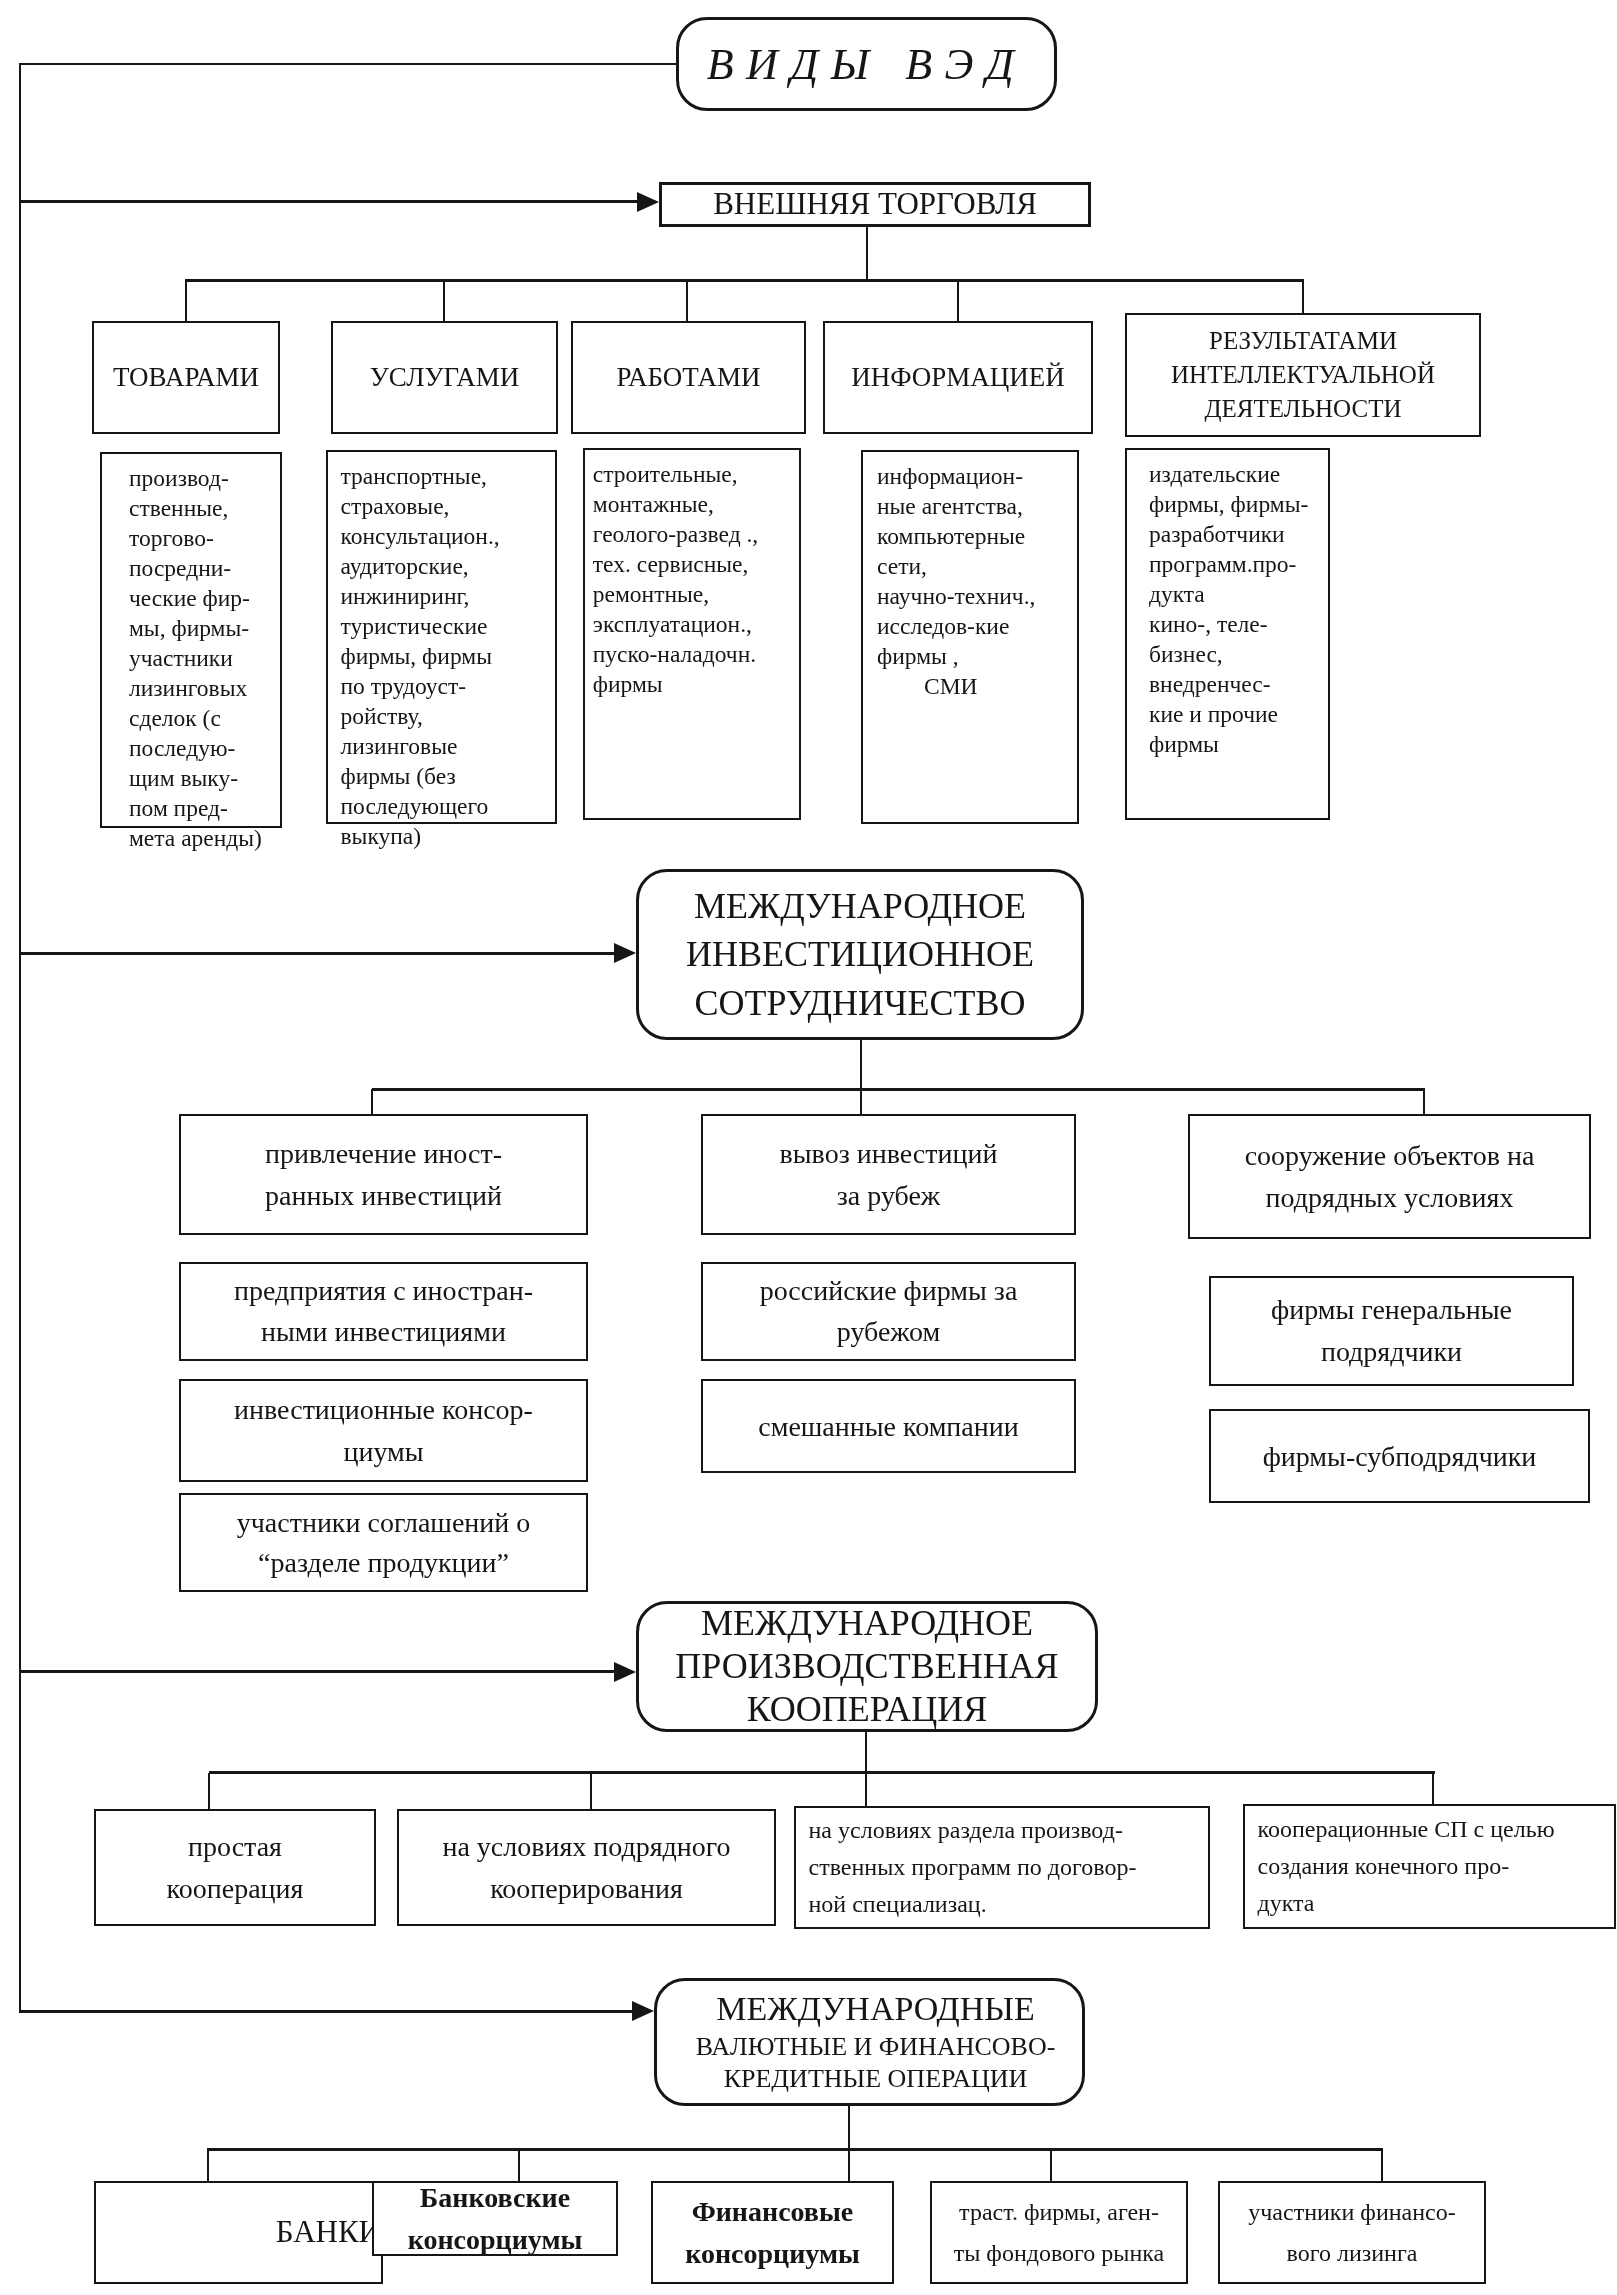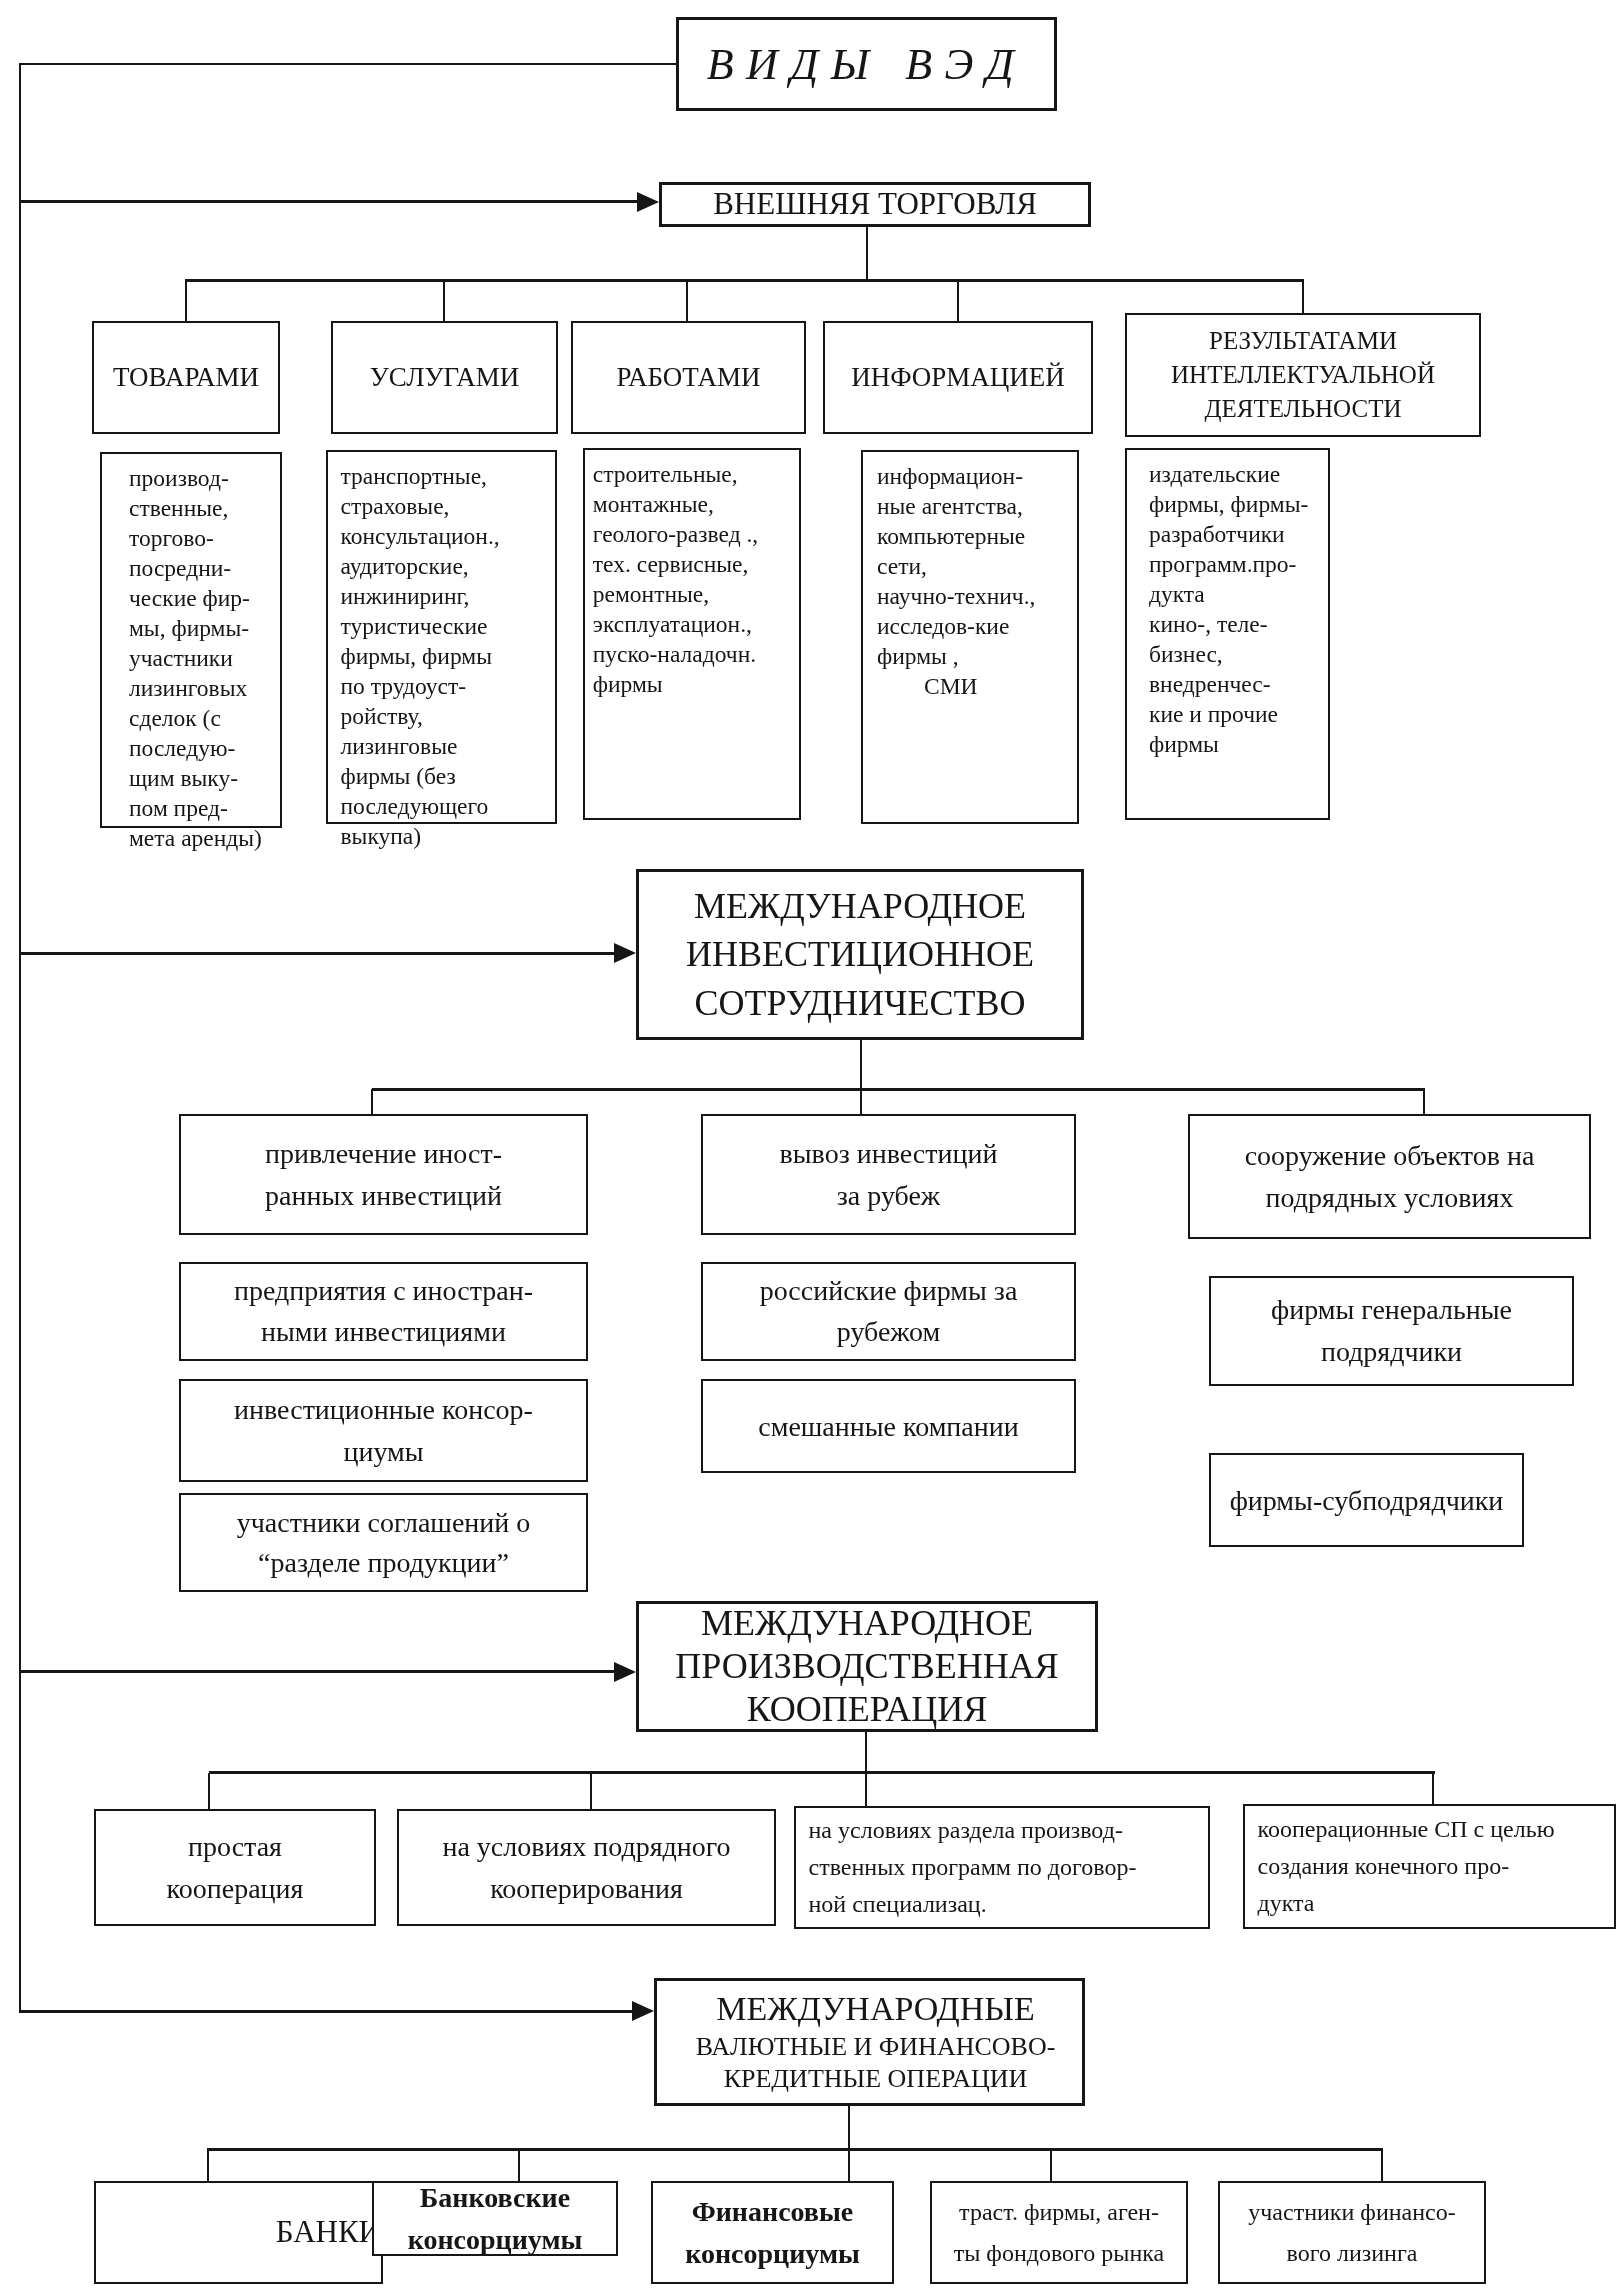--- a/index.html
+++ b/index.html
@@ -14,21 +14,21 @@
     position:absolute;
     box-sizing:border-box;
     border:2.3px solid #161616;
     background:#fff;
     display:flex;
     align-items:center;
     justify-content:center;
     text-align:center;
     line-height:1.25;
   }
-  .thick{border-width:3.9px;}
+  .thick{border-width:3.9px;border-radius:31px;}
   .pre{white-space:pre-line;}
   .detail{
     align-items:flex-start;
     justify-content:flex-start;
     text-align:left;
     font-size:23.5px;
     line-height:30px;
   }
   .detail span{white-space:pre;}
   .line{position:absolute;background:#161616;}
@@ -206,21 +206,21 @@
 подрядчики</span>
   </div>
 
   <div class="box" style="left:179px;top:1379px;width:409px;height:103px;font-size:28px;line-height:1.5;">
     <span class="pre">инвестиционные консор-
 циумы</span>
   </div>
   <div class="box" style="left:701px;top:1379px;width:375px;height:94px;font-size:28px;">
     <span class="pre">смешанные компании</span>
   </div>
-  <div class="box" style="left:1209px;top:1409px;width:315px;height:94px;font-size:28px;margin-top:44px;">
+  <div class="box" style="left:1209px;top:1409px;width:381px;height:94px;font-size:28px;">
     <span class="pre">фирмы-субподрядчики</span>
   </div>
 
   <div class="box" style="left:179px;top:1493px;width:409px;height:99px;font-size:28px;line-height:1.4;">
     <span class="pre">участники соглашений о
 “разделе продукции”</span>
   </div>
 
   <div class="box thick" style="left:636px;top:1601px;width:462px;height:131px;font-size:36px;line-height:1.2;">
     <span class="pre">МЕЖДУНАРОДНОЕ

